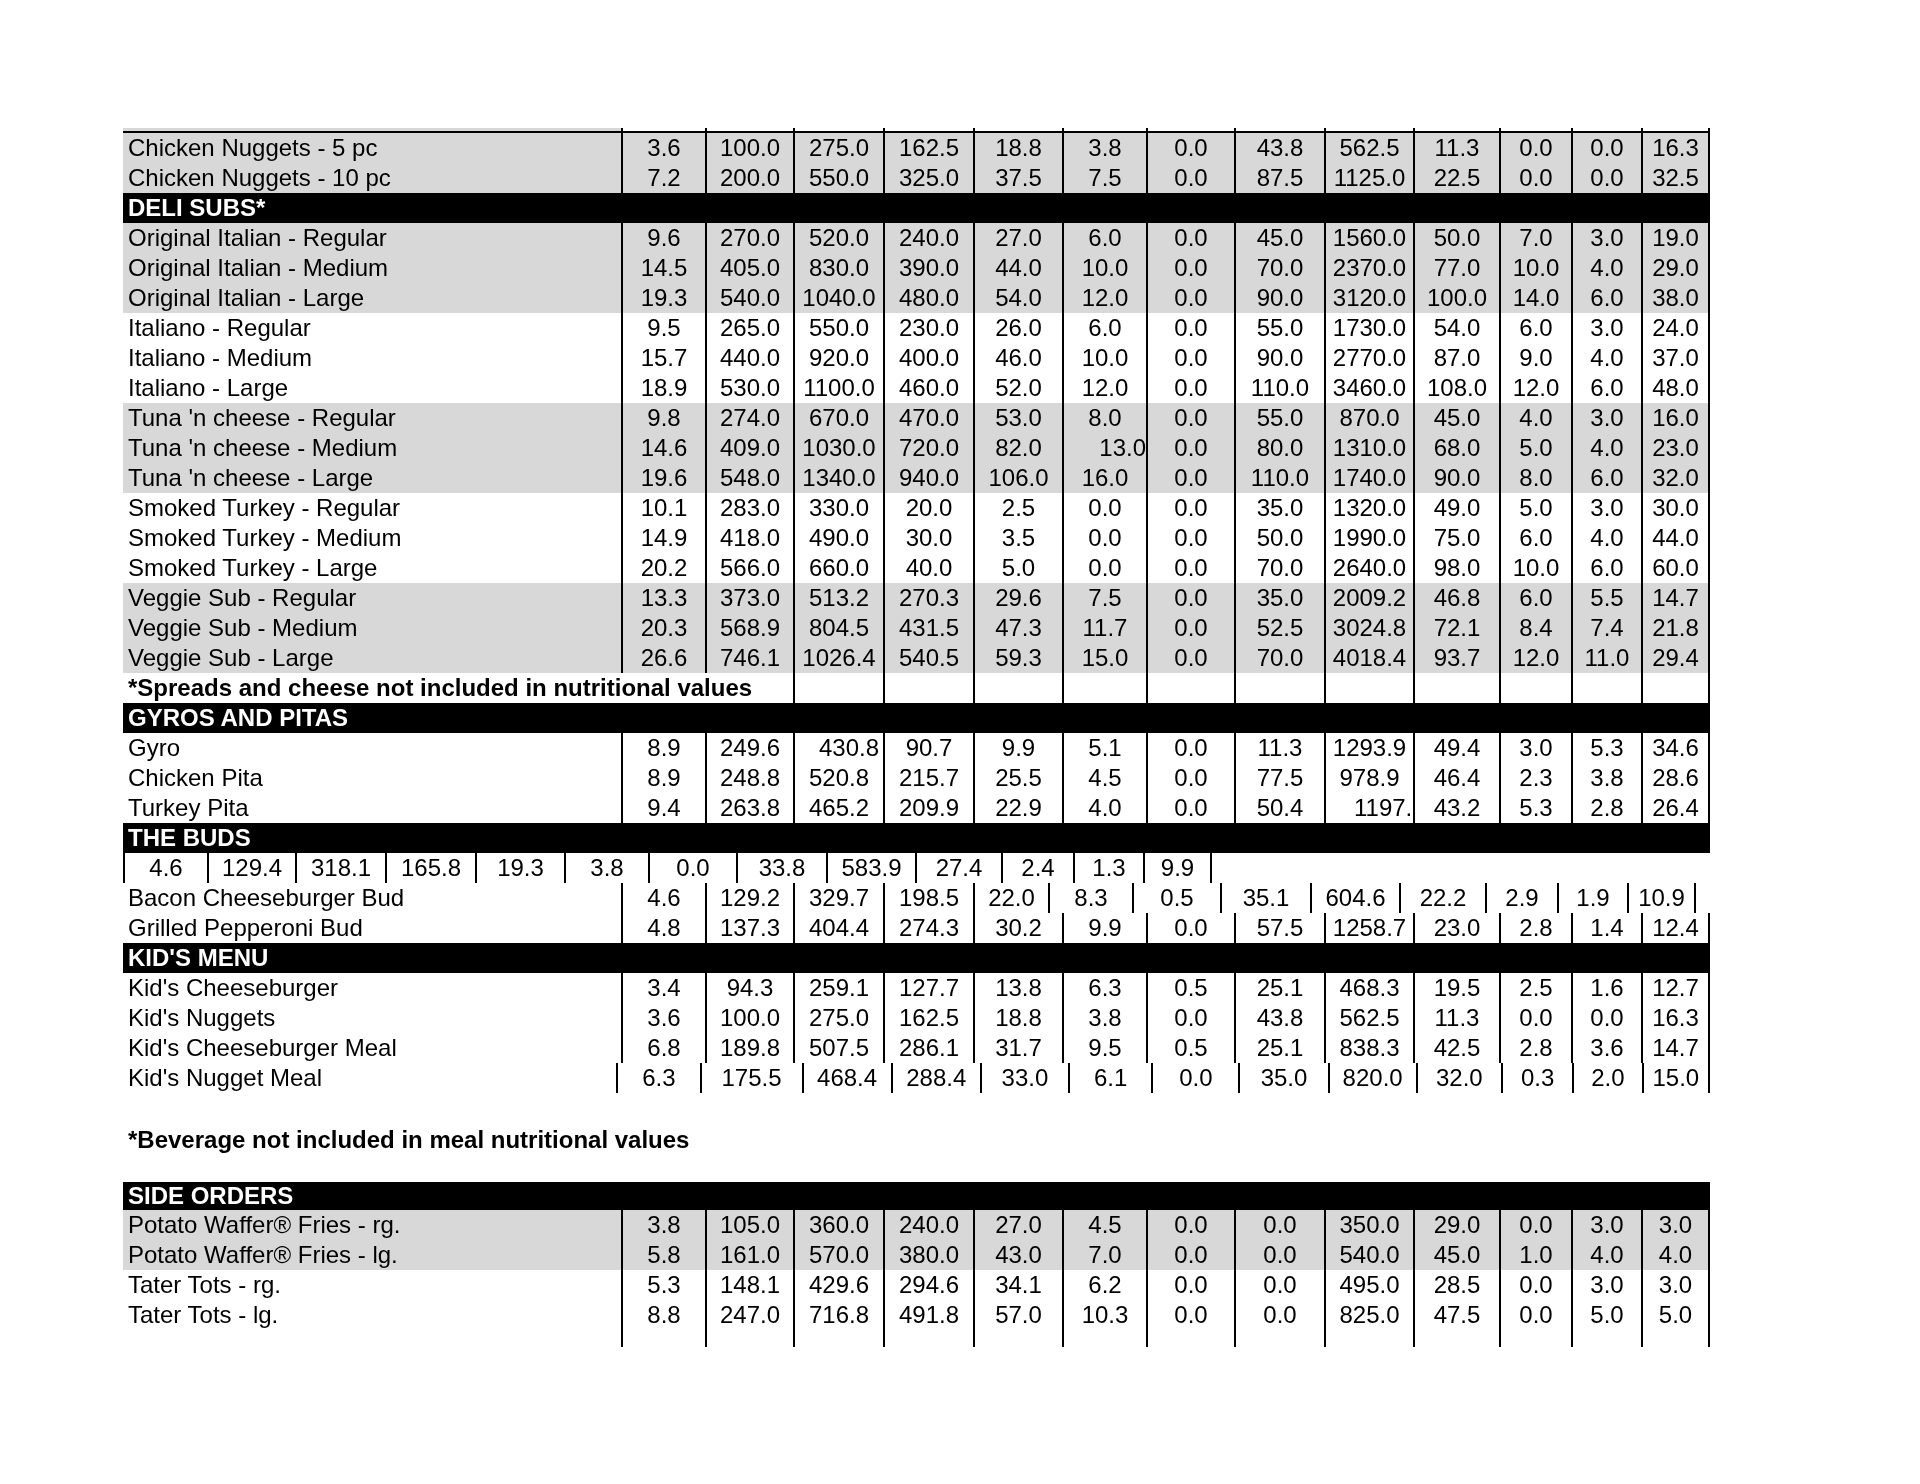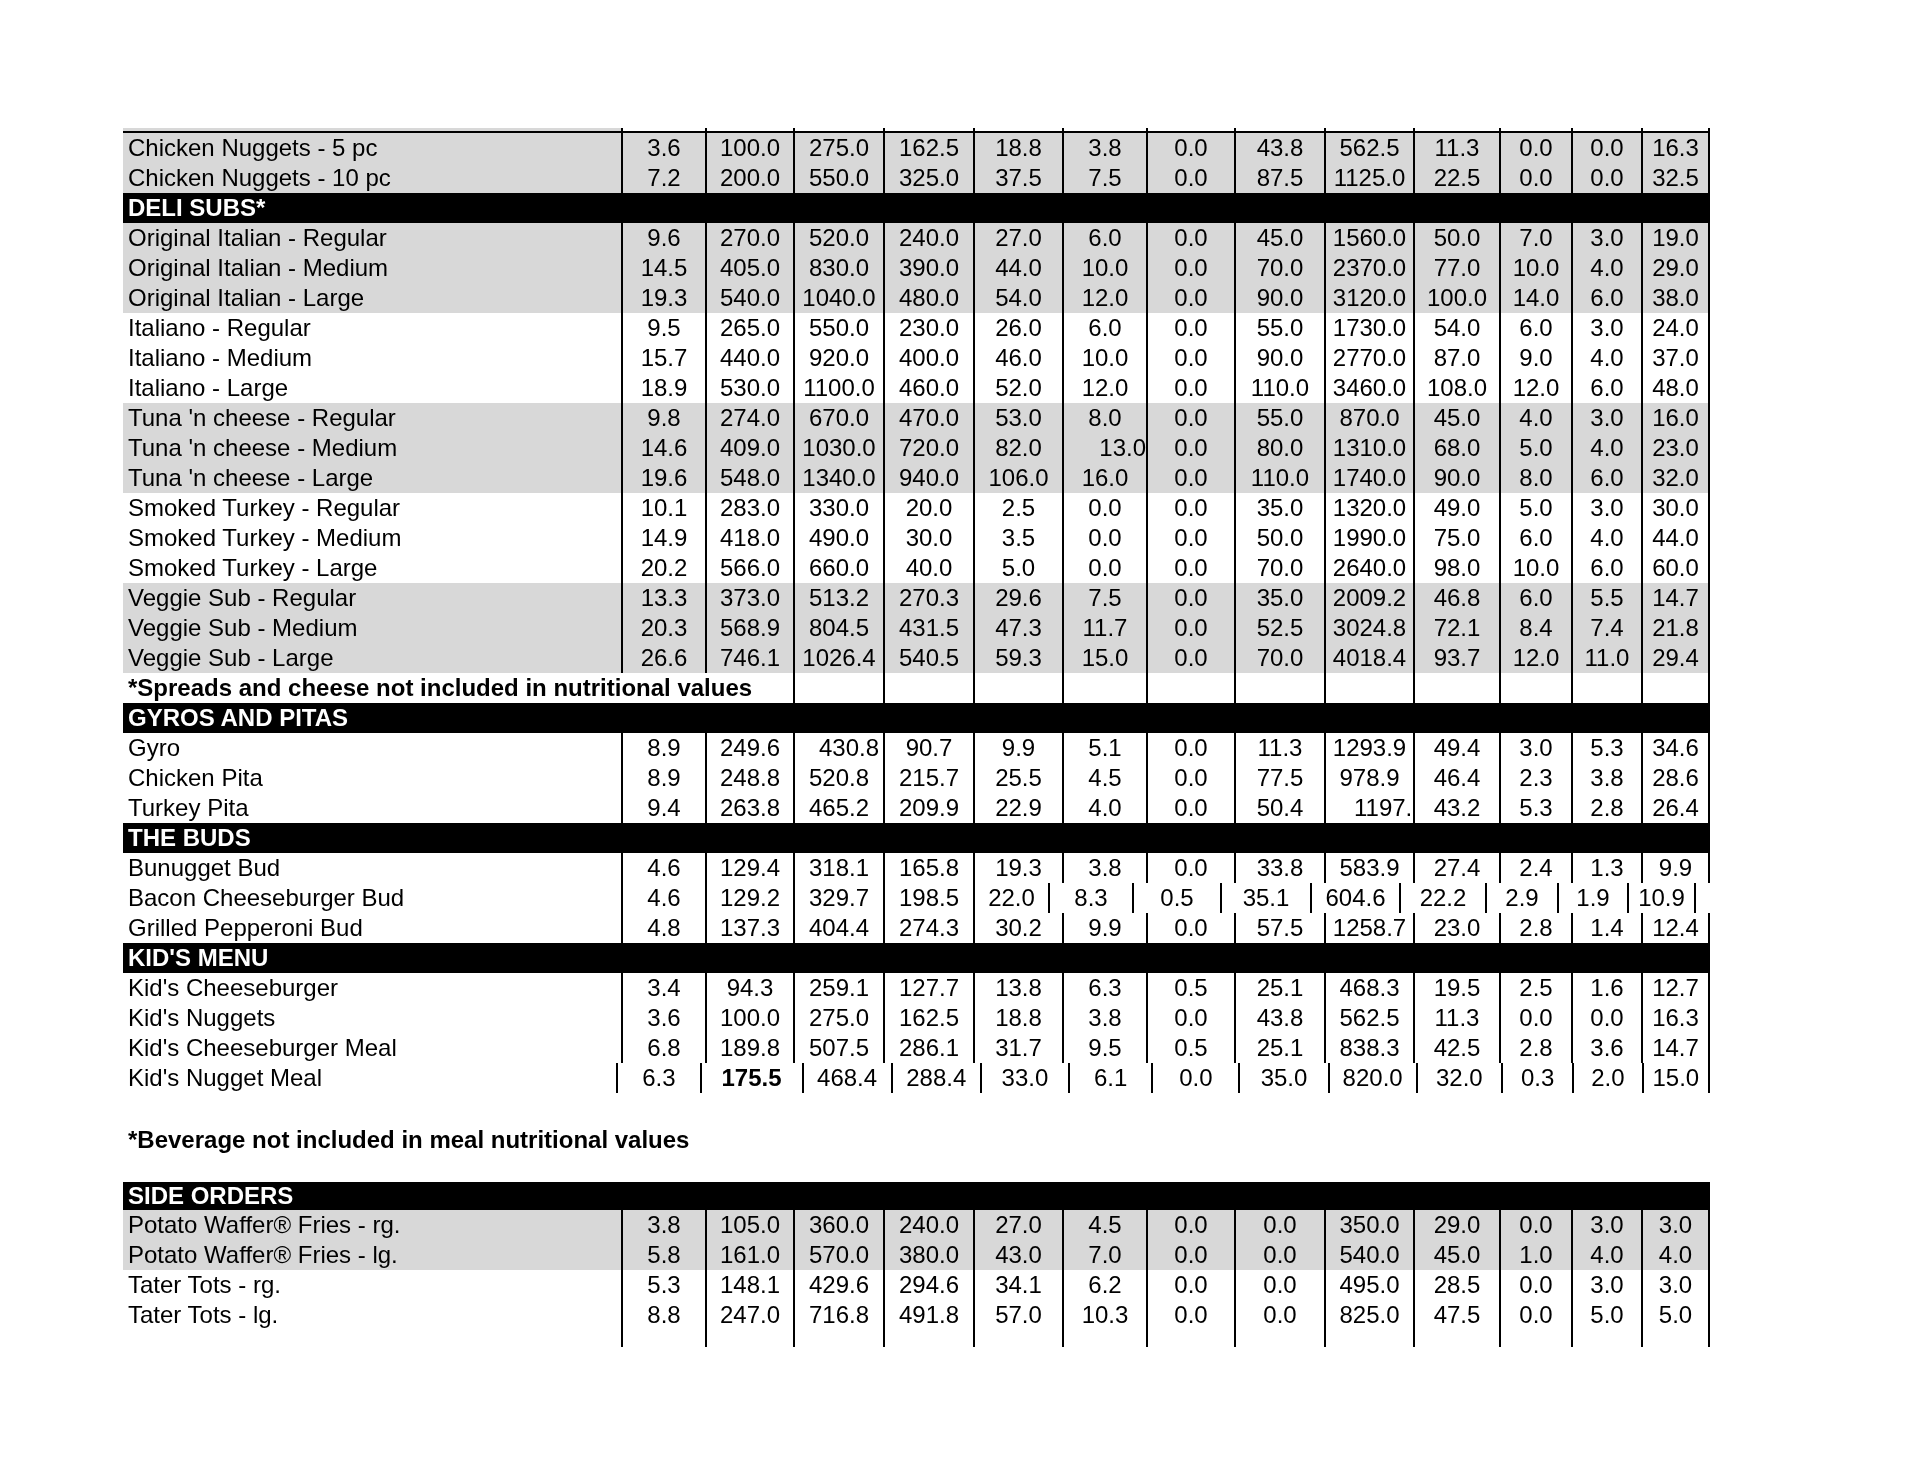--- a/index.html
+++ b/index.html
@@ -381,21 +381,20 @@
         <div class="cell val" style="width: 89px; padding-left: 28px;">1197.1</div>
         <div class="cell val" style="width: 86px;">43.2</div>
         <div class="cell val" style="width: 72px;">5.3</div>
         <div class="cell val" style="width: 70px;">2.8</div>
         <div class="cell val last" style="width: 69px;">26.4</div>
       </div>
       <div class="row section">
         <div class="">THE BUDS</div>
       </div>
       <div class="row item">
-        <div class="cell name">Bunugget Bud</div>
         <div class="cell val" style="width: 84px;">4.6</div>
         <div class="cell val" style="width: 88px;">129.4</div>
         <div class="cell val" style="width: 90px;">318.1</div>
         <div class="cell val" style="width: 90px;">165.8</div>
         <div class="cell val" style="width: 89px;">19.3</div>
         <div class="cell val" style="width: 84px;">3.8</div>
         <div class="cell val" style="width: 88px;">0.0</div>
         <div class="cell val" style="width: 90px;">33.8</div>
         <div class="cell val" style="width: 89px;">583.9</div>
         <div class="cell val" style="width: 86px;">27.4</div>
@@ -482,21 +481,21 @@
         <div class="cell val" style="width: 90px;">25.1</div>
         <div class="cell val" style="width: 89px;">838.3</div>
         <div class="cell val" style="width: 86px;">42.5</div>
         <div class="cell val" style="width: 72px;">2.8</div>
         <div class="cell val" style="width: 70px;">3.6</div>
         <div class="cell val last" style="width: 69px;">14.7</div>
       </div>
       <div class="row item">
         <div class="cell name">Kid's Nugget Meal</div>
         <div class="cell val" style="width: 84px;">6.3</div>
-        <div class="cell val" style="width: 103px; font-weight: bold;">175.5</div>
+        <div class="cell val" style="width: 103px;">175.5</div>
         <div class="cell val" style="width: 90px;">468.4</div>
         <div class="cell val" style="width: 90px;">288.4</div>
         <div class="cell val" style="width: 89px;">33.0</div>
         <div class="cell val" style="width: 84px;">6.1</div>
         <div class="cell val" style="width: 88px;">0.0</div>
         <div class="cell val" style="width: 90px;">35.0</div>
         <div class="cell val" style="width: 89px;">820.0</div>
         <div class="cell val" style="width: 86px;">32.0</div>
         <div class="cell val" style="width: 72px;">0.3</div>
         <div class="cell val" style="width: 70px;">2.0</div>

